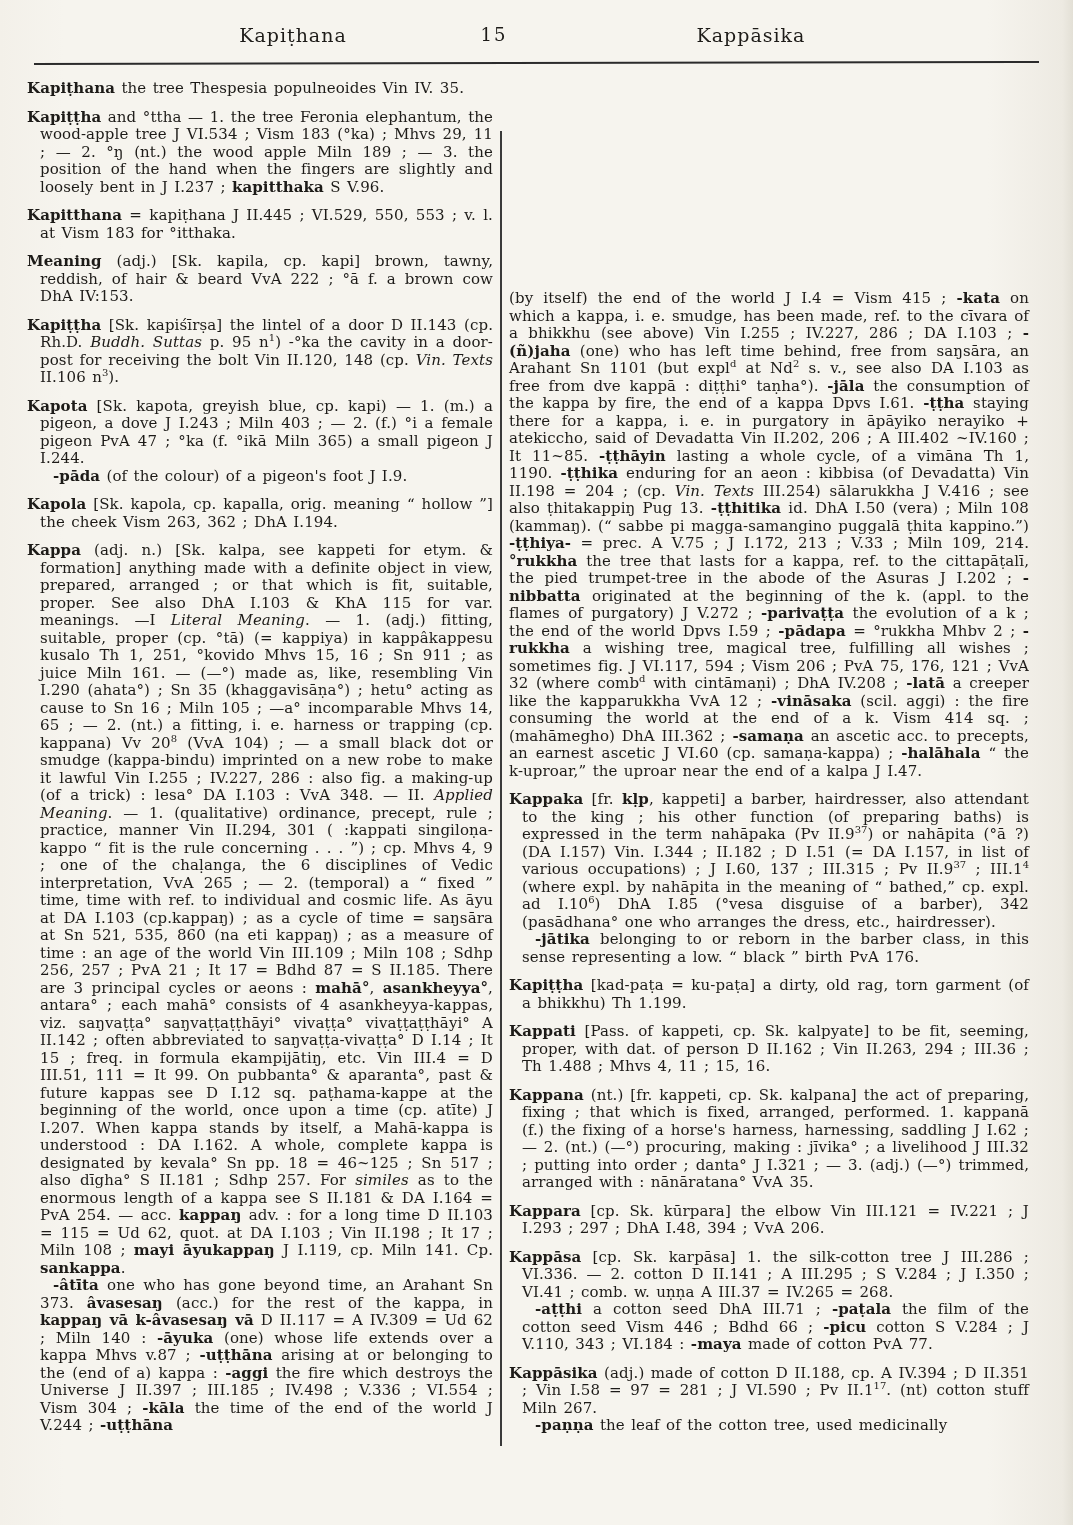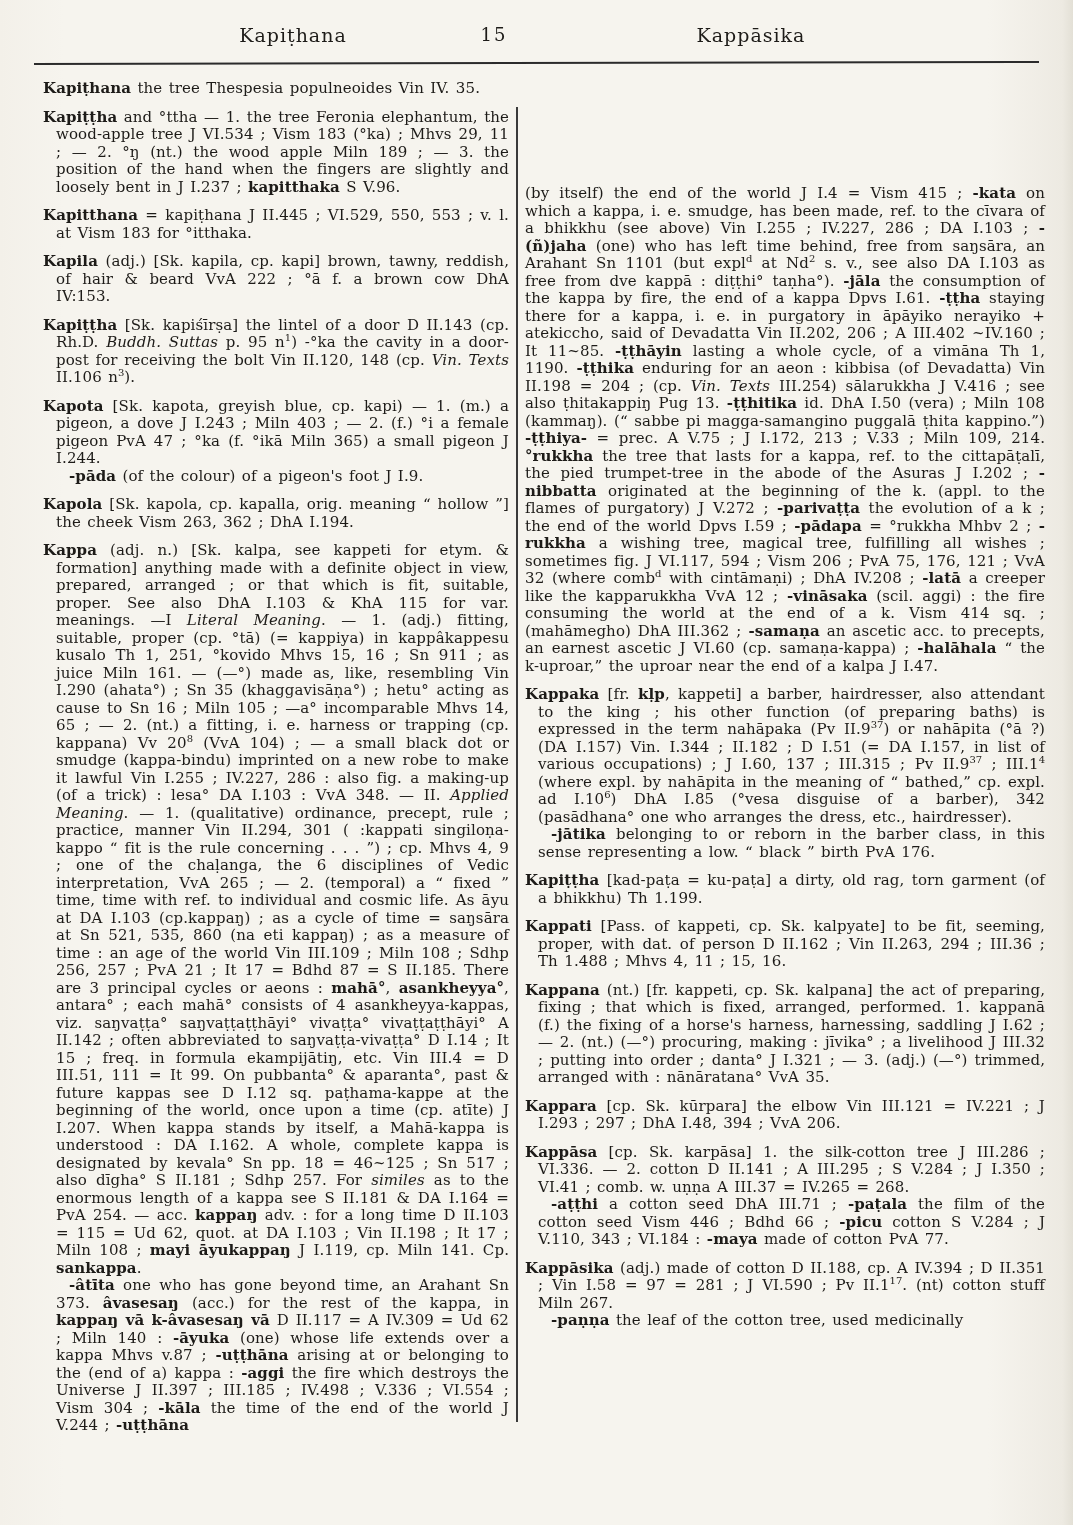--- a/index.html
+++ b/index.html
@@ -9,21 +9,21 @@
     font-family:"DejaVu Serif","Liberation Serif",serif;
     color:#1d1b18;
   }
   .page{position:relative;width:1011px;height:1525px;}
   .page-header{position:absolute;top:24px;left:0;width:1073px;height:34px;font-size:19px;letter-spacing:1px;}
   .page-header .hdr{position:absolute;transform:translateX(-50%);white-space:nowrap;}
   .hdr-left{left:293px;}
   .hdr-num{left:494px;font-size:18px;letter-spacing:2px;}
   .hdr-right{left:751px;}
   .head-rule{position:absolute;top:62px;left:34px;width:1005px;height:2px;background:#2b2b2b;transform:rotate(-0.12deg);}
-  .columns{position:absolute;top:80px;left:43px;width:1002px;display:flex;align-items:center;}
+  .columns{position:absolute;top:80px;left:27px;width:1002px;display:flex;align-items:flex-end;}
   .col{font-size:15px;line-height:17.5px;text-align:justify;letter-spacing:0.1px;word-spacing:1.5px;}
   .col-left{width:466px;}
   .col-right{width:520px;}
   .divider{width:2px;height:1315px;background:#3a3a3a;margin:4px 7px 0 7px;flex:none;}
   .entry{margin:0 0 11px 0;}
   .para{margin:0;padding-left:13px;text-indent:-13px;}
   .para.sub{text-indent:13px;}
   .para.cont{padding-left:0;text-indent:0;}
   .hw{font-weight:bold;}
   b{font-weight:bold;}
@@ -44,21 +44,21 @@
         <article class="entry">
           <p class="para lead"><b class="hw">Kapiṭhana</b> the tree Thespesia populneoides Vin IV. 35.</p>
         </article>
         <article class="entry">
           <p class="para lead"><b class="hw">Kapiṭṭha</b> and °ttha — 1. the tree Feronia elephantum, the wood-apple tree J VI.534 ; Vism 183 (°ka) ; Mhvs 29, 11 ; — 2. °ŋ (nt.) the wood apple Miln 189 ; — 3. the position of the hand when the fingers are slightly and loosely bent in J I.237 ; <b>kapitthaka</b> S V.96.</p>
         </article>
         <article class="entry">
           <p class="para lead"><b class="hw">Kapitthana</b> = kapiṭhana J II.445 ; VI.529, 550, 553 ; v. l. at Vism 183 for °itthaka.</p>
         </article>
         <article class="entry">
-          <p class="para lead"><b class="hw">Kapila</b> (adj.) [Sk. kapila, cp. kapi] brown, tawny, reddish, of hair &amp; beard VvA 222 ; °ā f. a brown cow DhA IV:153.</p>
+          <p class="para lead"><b class="hw">Meaning</b> (adj.) [Sk. kapila, cp. kapi] brown, tawny, reddish, of hair &amp; beard VvA 222 ; °ā f. a brown cow DhA IV:153.</p>
         </article>
         <article class="entry">
           <p class="para lead"><b class="hw">Kapiṭṭha</b> [Sk. kapiśīrṣa] the lintel of a door D II.143 (cp. Rh.D. <i>Buddh. Suttas</i> p. 95 n<sup>1</sup>) -°ka the cavity in a door-post for receiving the bolt Vin II.120, 148 (cp. <i>Vin. Texts</i> II.106 n<sup>3</sup>).</p>
         </article>
         <article class="entry">
           <p class="para lead"><b class="hw">Kapota</b> [Sk. kapota, greyish blue, cp. kapi) — 1. (m.) a pigeon, a dove J I.243 ; Miln 403 ; — 2. (f.) °i a female pigeon PvA 47 ; °ka (f. °ikā Miln 365) a small pigeon J I.244.</p>
           <p class="para sub"><b>-pāda</b> (of the colour) of a pigeon's foot J I.9.</p>
         </article>
         <article class="entry">
           <p class="para lead"><b class="hw">Kapola</b> [Sk. kapola, cp. kapalla, orig. meaning “ hollow ”] the cheek Vism 263, 362 ; DhA I.194.</p>

